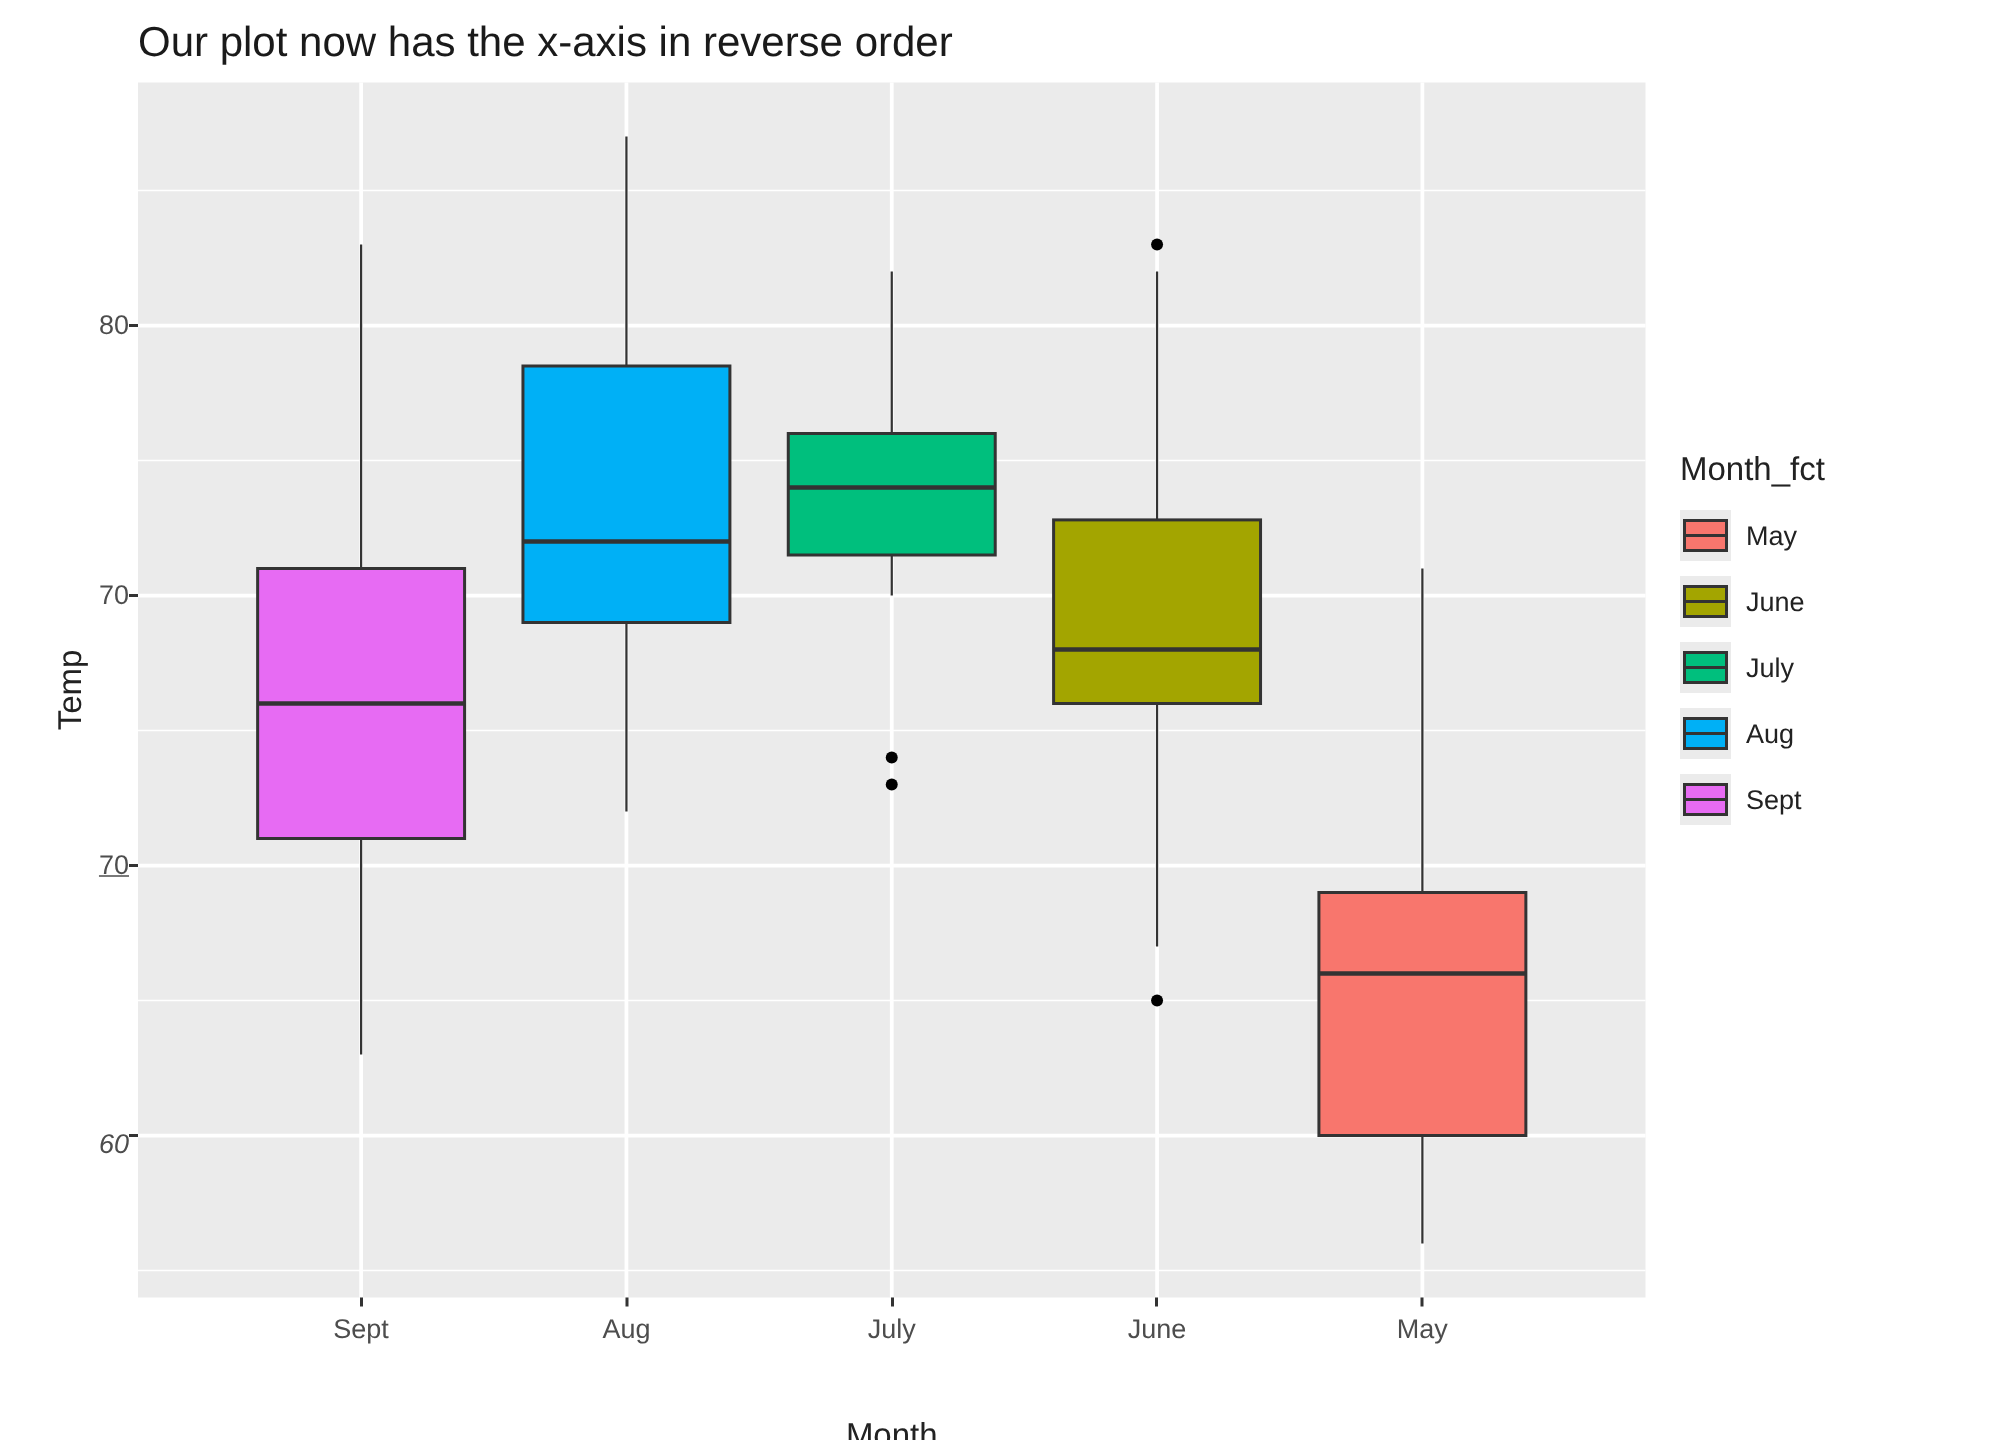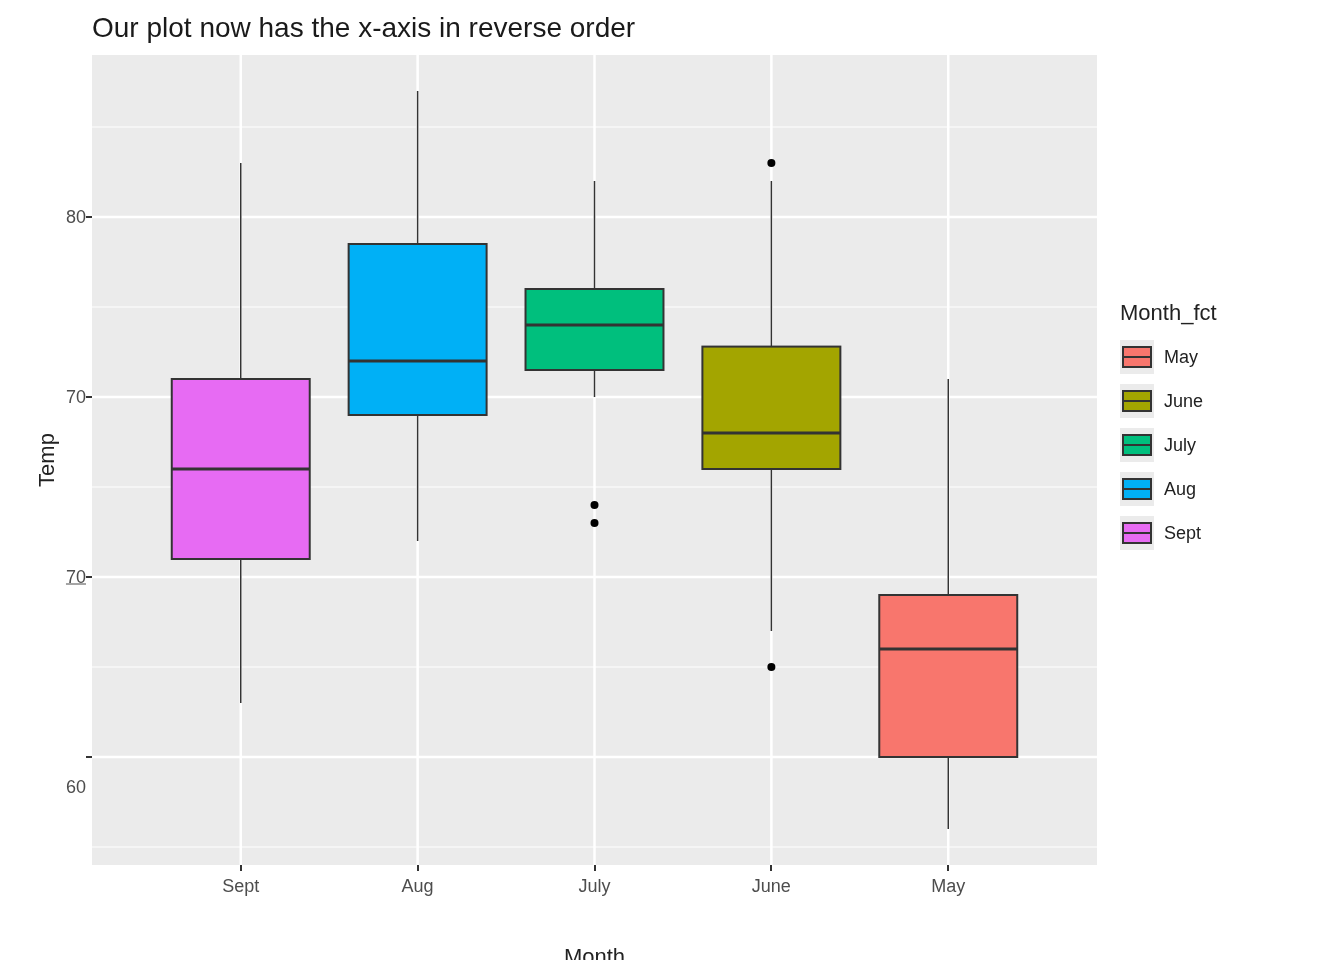--- a/index.html
+++ b/index.html
@@ -229,21 +229,21 @@
         </div>
         <div class="legend-item">
           <div class="legend-key-wrap">
             <div class="legend-key" style="background: rgb(231, 107, 243);"></div>
           </div>
           <span>Sept</span>
         </div>
       </div>
   </div>
 
-<div class="y-tick" style="top: 787px;">60</div>
+<div class="y-tick" style="top: 763px; font-style: italic;">60</div>
     <div class="y-tick-mark" style="top: 757px;"></div>
     <div class="y-tick" style="top: 577px; text-decoration: underline;">70</div>
     <div class="y-tick-mark" style="top: 577px;"></div>
     <div class="y-tick" style="top: 397px;">70</div>
     <div class="y-tick-mark" style="top: 397px;"></div>
     <div class="y-tick" style="top: 217px;">80</div>
     <div class="y-tick-mark" style="top: 217px;"></div>
     <div class="x-tick" style="left: 240.74px;">Sept</div>
     <div class="x-tick-mark" style="left: 240.74px;"></div>
     <div class="x-tick" style="left: 417.62px;">Aug</div>

